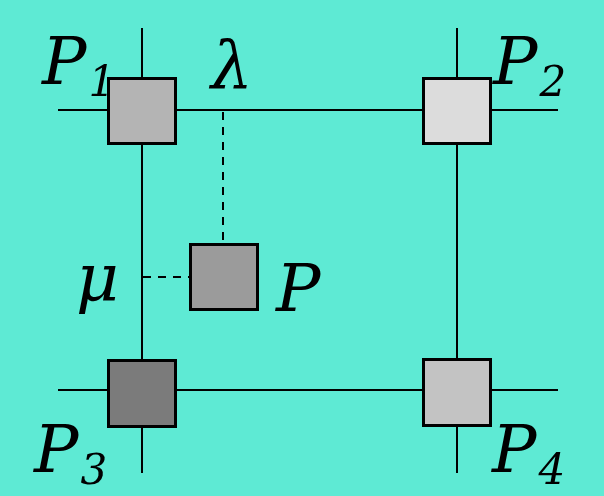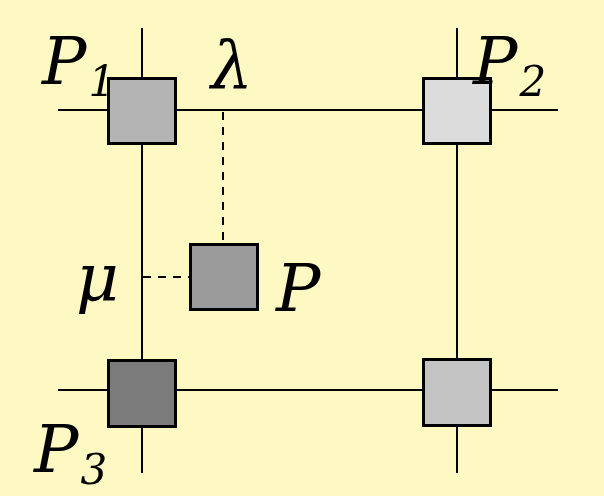--- a/index.html
+++ b/index.html
@@ -1,20 +1,20 @@
 <!DOCTYPE html>
 <html><head>
 <meta charset="utf-8">
 <style>
   html, body { margin: 0; padding: 0; background: #ffffff; }
   .canvas {
     position: relative;
     width: 604px;
     height: 496px;
-    background: #fef9c3;
+    background: #5eead4;
     overflow: hidden;
     font-family: "DejaVu Serif", "Liberation Serif", serif;
   }
   .line { position: absolute; background: #000000; }
   .dash-v {
     position: absolute; width: 2px;
     background: repeating-linear-gradient(to bottom, #000 0 8px, transparent 8px 15px);
   }
   .dash-h {
     position: absolute; height: 2px;
@@ -57,24 +57,25 @@
 
   <div class="node" style="left: 107px; top: 77px; width: 70px; height: 68px; background-color: rgb(180, 180, 180);" data-bind-style="backgroundColor:diagram.nodes.p1.fill"></div>
   <div class="node" style="left: 422px; top: 77px; width: 70px; height: 68px; background-color: rgb(220, 220, 220);" data-bind-style="backgroundColor:diagram.nodes.p2.fill"></div>
   <div class="node" style="left: 107px; top: 359px; width: 70px; height: 69px; background-color: rgb(123, 123, 123);" data-bind-style="backgroundColor:diagram.nodes.p3.fill"></div>
   <div class="node" style="left: 422px; top: 358px; width: 70px; height: 69px; background-color: rgb(195, 195, 195);" data-bind-style="backgroundColor:diagram.nodes.p4.fill"></div>
 
   <div class="node" style="left: 189px; top: 243px; width: 70px; height: 68px; background-color: rgb(155, 155, 155);" data-bind-style="backgroundColor:diagram.nodes.p_center.fill"></div>
 
   <div class="lbl" style="left:42px; top:29px;"><span data-bind="diagram.nodes.p1.label">P</span><span class="sub" data-bind="diagram.nodes.p1.sub">1</span></div>
 
-  <div class="lbl" style="left:473px; top:29px;"><span data-bind="diagram.nodes.p2.label">P</span><span class="sub" data-bind="diagram.nodes.p2.sub">2</span></div>
+  <div class="lbl" style="left:493px; top:29px;"><span data-bind="diagram.nodes.p2.label">P</span><span class="sub" data-bind="diagram.nodes.p2.sub">2</span></div>
 
   <div class="lbl" style="left:34px; top:417px;"><span data-bind="diagram.nodes.p3.label">P</span><span class="sub" data-bind="diagram.nodes.p3.sub">3</span></div>
 
+  <div class="lbl" style="left:492px; top:417px;"><span data-bind="diagram.nodes.p4.label">P</span><span class="sub" data-bind="diagram.nodes.p4.sub">4</span></div>
 
   <div class="lbl" style="left:276px; top:256px;" data-bind="diagram.nodes.p_center.label">P</div>
 
   <div class="lbl" style="left:211px; top:33px;" data-bind="diagram.edge_labels.lambda">λ</div>
 
   <div class="lbl" style="left:76px; top:245px;" data-bind="diagram.edge_labels.mu">μ</div>
 
 </div>
 
 </body></html>

